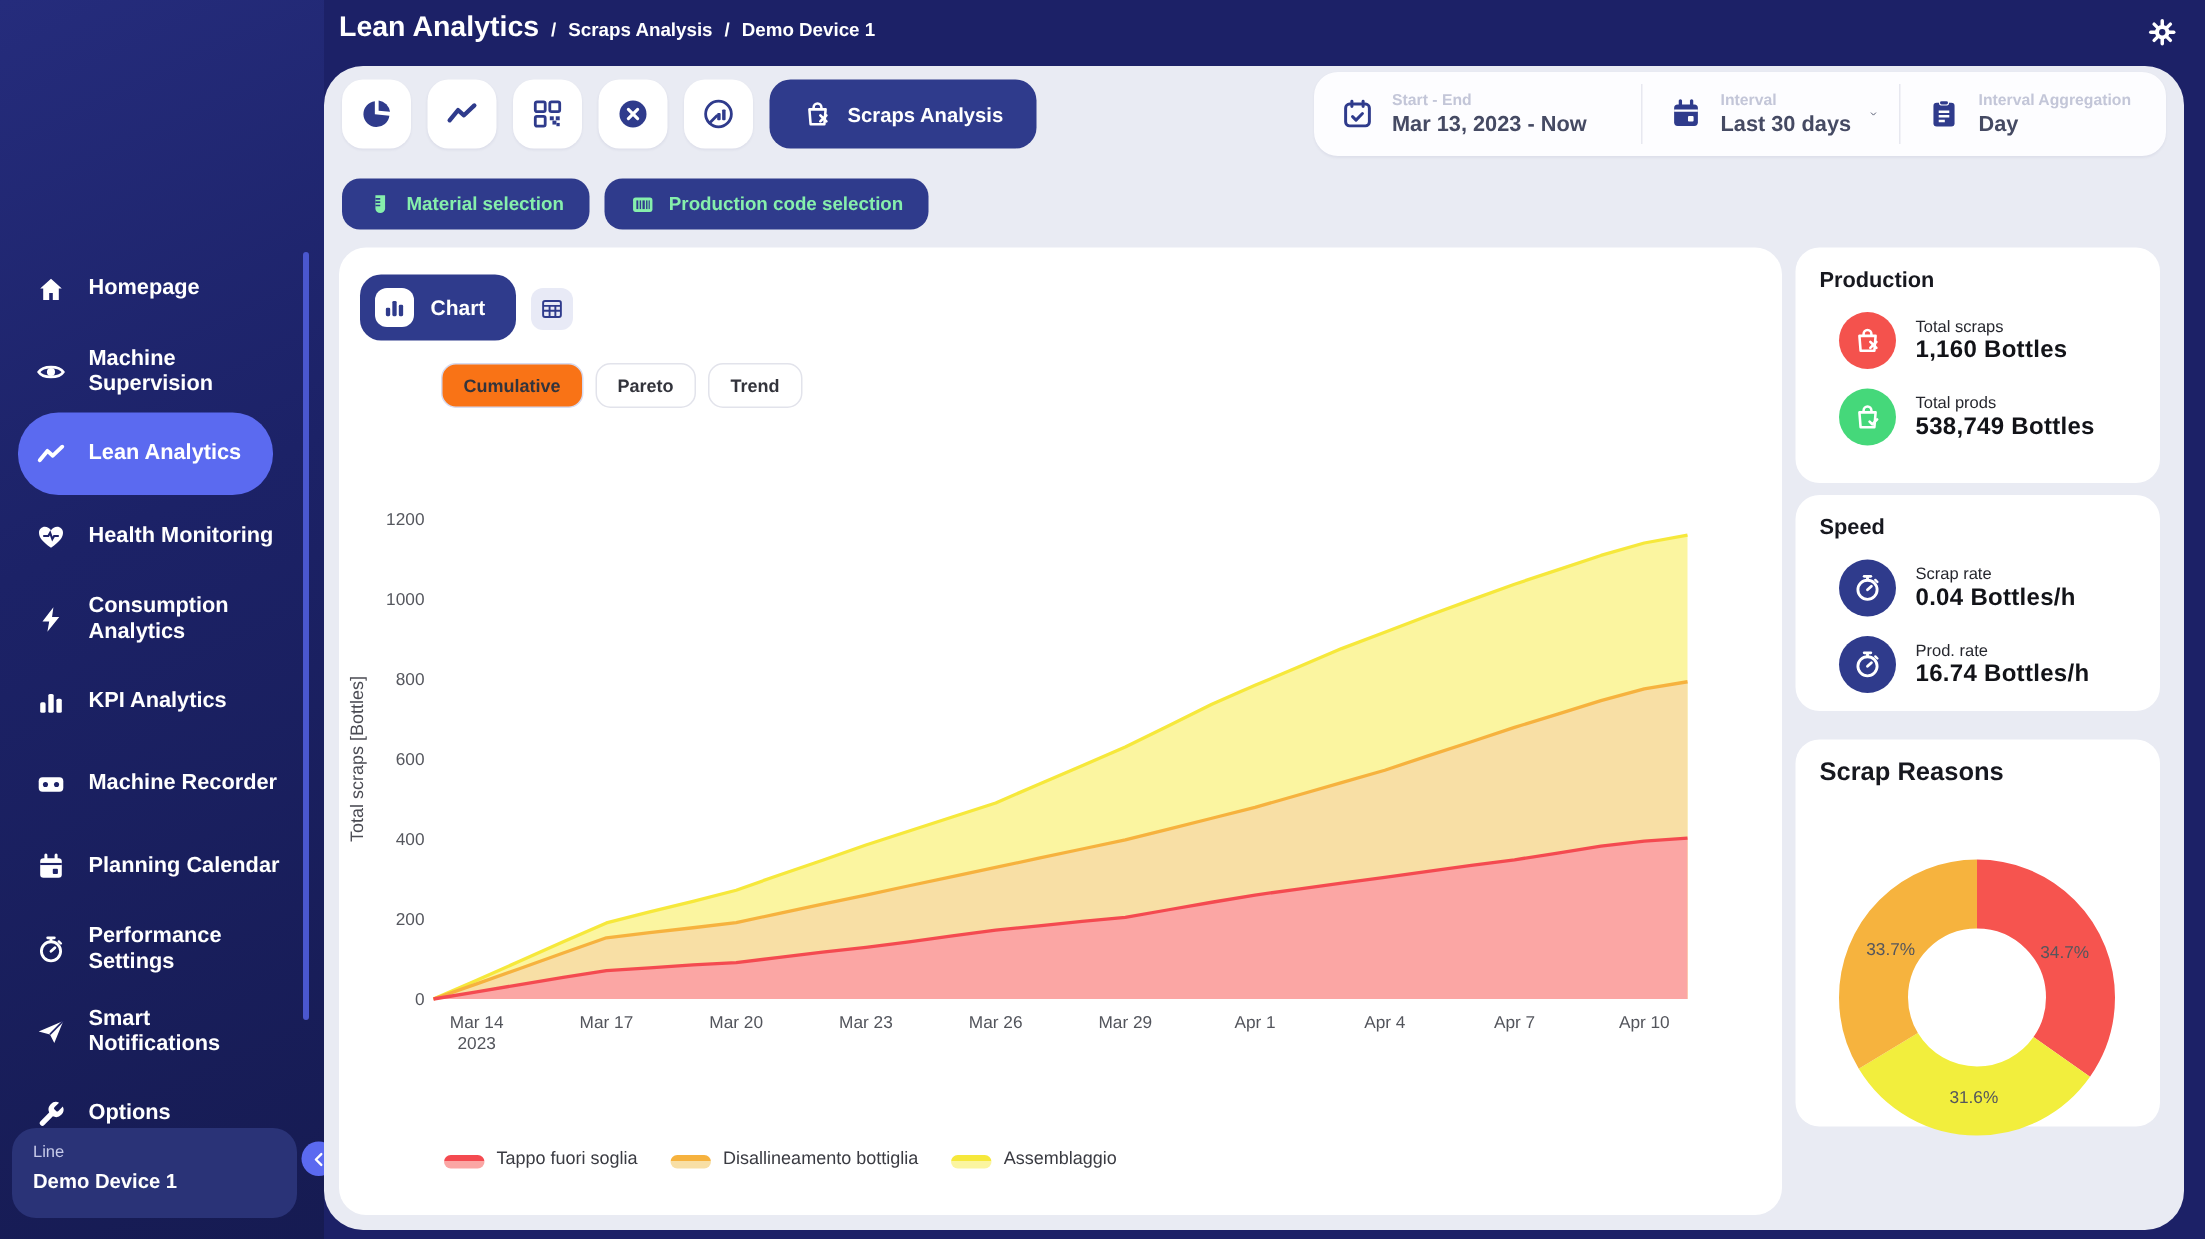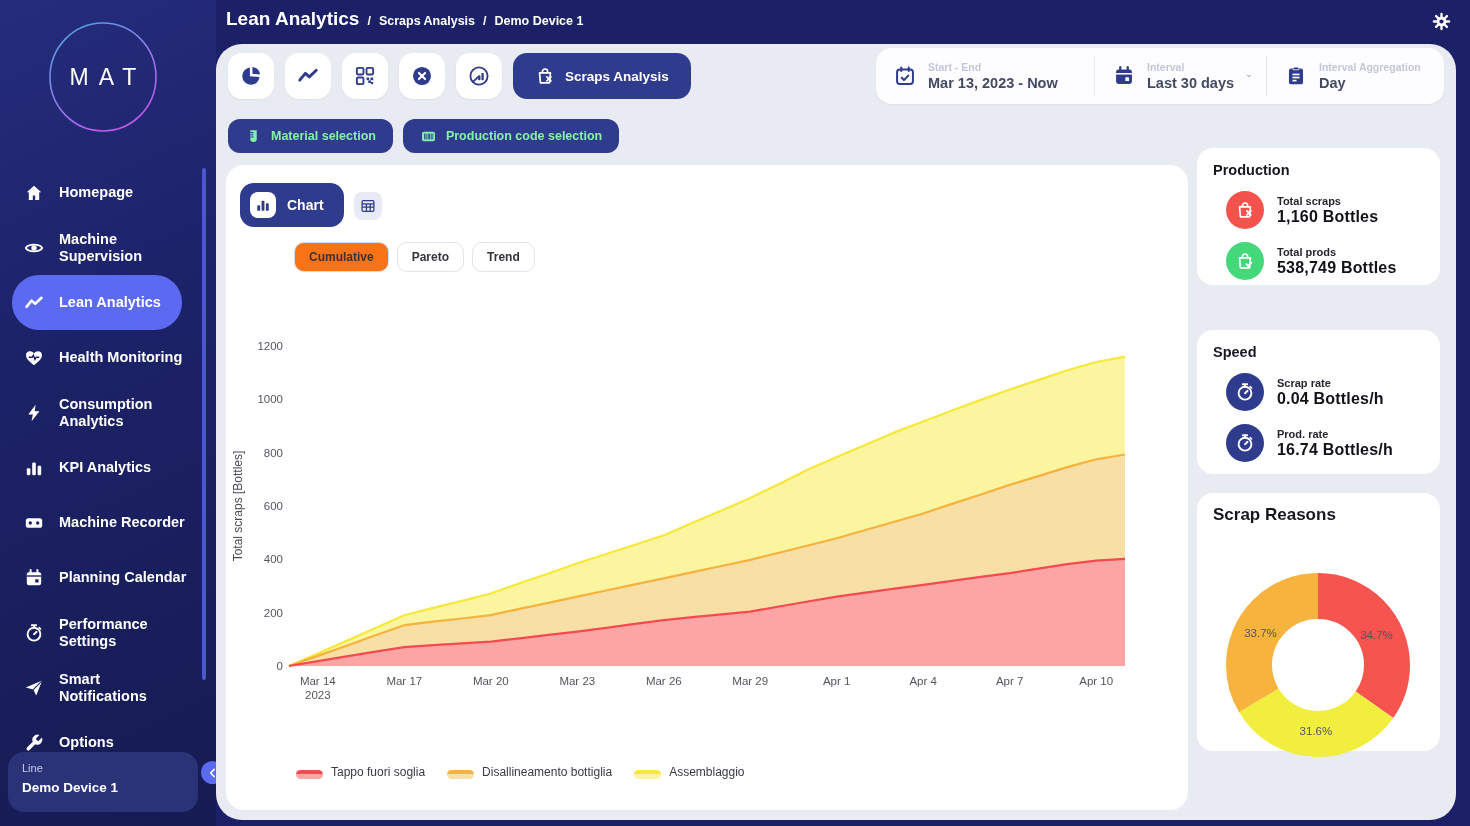--- a/index.html
+++ b/index.html
@@ -67,29 +67,29 @@
   .tab{height:30px;border-radius:10px;padding:0 14px;font-size:12px;font-weight:700;color:#33343c;background:#fff;
        border:1.4px solid #e2e3eb;display:flex;align-items:center;cursor:pointer;font-family:inherit}
   .tab.active{background:#f97316;border-color:#d7dbf0}
   #area-chart{position:absolute;left:0;top:168px}
   .legend{position:absolute;left:70px;top:600px;display:flex;gap:22px;align-items:center}
   .lg-item{display:flex;align-items:flex-end;gap:8px;cursor:pointer}
   .lg-mark{width:27px;height:9px;border-radius:5px}
   .lg-label{font-size:12px;color:#3a3b42;font-weight:500}
   
   .stat-card{position:absolute;left:981px;width:243px;background:#fff;border-radius:16px;box-sizing:border-box;padding:14px 14px 0 16px}
-  #card-production{top:104px;height:137px}
+  #card-production{top:121px;height:157px}
   #card-speed{top:286px;height:144px}
   #card-scrap{top:449px;height:258px;padding:12px 0 0 16px}
   .card-title{font-size:14.5px;font-weight:800;color:#17181f}
   #card-scrap .card-title{font-size:17px}
   .stat-row{display:flex;align-items:center;gap:13px;margin-top:13px;padding-left:13px}
   .stat-ic{width:38px;height:38px;border-radius:50%;display:flex;align-items:center;justify-content:center;color:#fff;flex:0 0 38px}
   .stat-ic .icn{width:20px;height:20px}
-  .stat-label{font-size:11px;font-weight:700;color:#26272e}
+  .stat-label{font-size:11px;font-weight:400;color:#26272e}
   .stat-value{font-size:16px;font-weight:800;color:#121318;margin-top:1px;letter-spacing:.2px}
   #donut{position:absolute;left:21px;top:72px}
 </style>
 </head>
 <body>
 
 <div class="breadcrumb">
   <span class="bc-title">Lean Analytics</span>
   <span class="bc-sep">/</span>
   <span class="bc-seg">Scraps Analysis</span>
@@ -103,32 +103,20 @@
         <rect x="8.9" y="1.6" width="2.2" height="16.8" rx="1.1" transform="rotate(45 10 10)"></rect>
         <rect x="8.9" y="1.6" width="2.2" height="16.8" rx="1.1" transform="rotate(90 10 10)"></rect>
         <rect x="8.9" y="1.6" width="2.2" height="16.8" rx="1.1" transform="rotate(135 10 10)"></rect>
         <circle cx="10" cy="10" r="4.6"></circle>
         <circle cx="10" cy="10" r="2" fill="#1c2167"></circle>
       </svg>
     </span>
 </button>
 
 <aside class="sidebar">
-  <div class="logo-wrap">
-    <svg viewBox="0 0 110 112">
-      <defs>
-        <linearGradient id="lg1" x1="0" y1="0" x2="0.6" y2="1">
-          <stop offset="0" stop-color="#47a8e8"></stop>
-            <stop offset="1" stop-color="#c058ea"></stop>
-        </linearGradient>
-      </defs>
-      <ellipse cx="55" cy="56" rx="53" ry="54" fill="none" stroke="url(#lg1)" stroke-width="1.6"></ellipse>
-    </svg>
-    <span class="logo-text">MAT</span>
-  </div>
   <nav class="side-nav" id="nav-list">
       <div class="nav-item">
     <span class="icn" style="width:20px;height:20px">
           <svg viewBox="0 0 20 20" fill="currentColor">
             <path d="M10 2.8 2.8 9.3h2V17h4v-4.6h2.4V17h4V9.3h2z"></path>
           </svg>
         </span>
     <span class="nav-label">Homepage</span>
   </div>
       <div class="nav-item">

